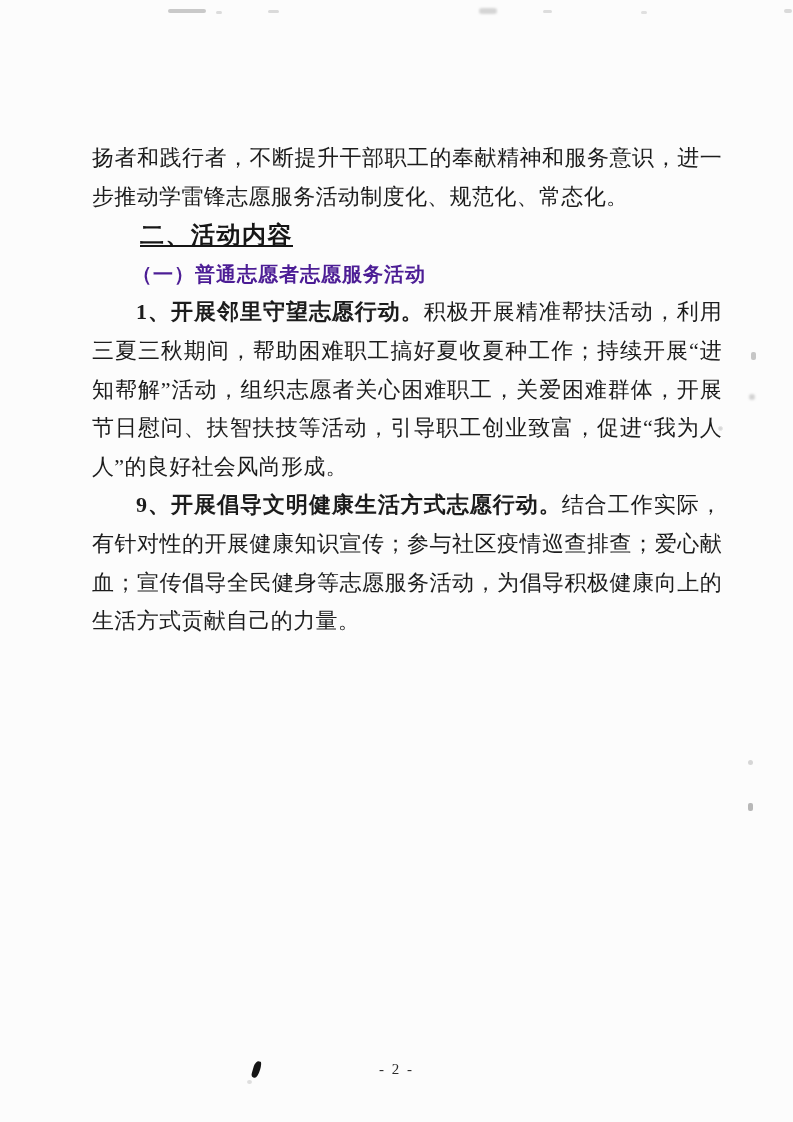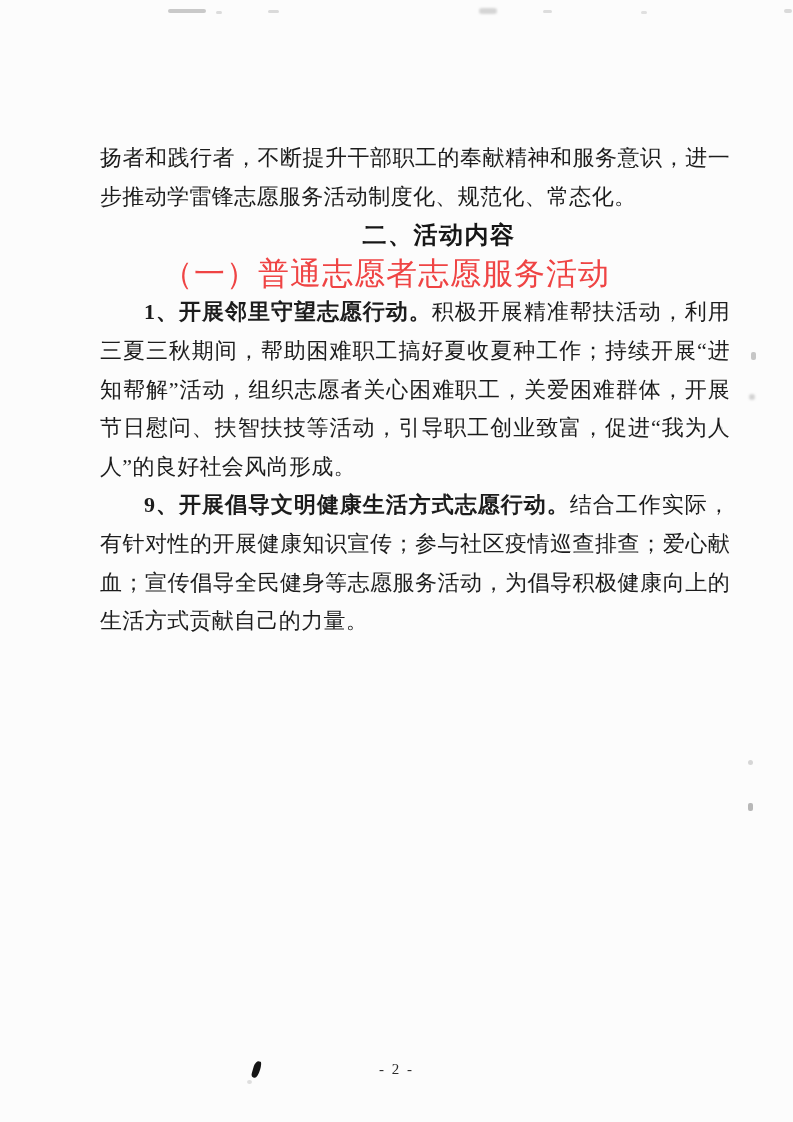--- a/index.html
+++ b/index.html
@@ -11,51 +11,52 @@
     height: 1122px;
     margin: 0 auto;
     background: #fcfcfc;
     overflow: hidden;
     font-family: "Liberation Serif", serif;
     color: #1c1c1c;
   }
 
   .content {
     position: absolute;
-    left: 100px;
+    left: 92px;
     top: 139px;
     width: 630px;
     font-size: 22px;
     line-height: 38.6px;
     letter-spacing: 0.35px;
     text-align: justify;
   }
 
   .para { text-indent: 2em; }
   .para.numbered { }
   .intro { text-indent: 0; }
 
   .section-heading {
     font-family: "Liberation Sans", sans-serif;
     font-size: 24px;
     font-weight: 700;
     line-height: 38.6px;
     text-indent: 2em;
     letter-spacing: 1.5px;
     color: #161616;
-    text-align: center;
+    text-align: left;
+    text-decoration: underline;
   }
 
   .subsection-heading {
-    font-size: 31px;
-    font-weight: 400;
+    font-size: 20px;
+    font-weight: 700;
     line-height: 38.6px;
     text-indent: 2em;
     letter-spacing: 1px;
-    color: #ef4444;
+    color: #4c1d95;
     text-align: left;
   }
 
   .lead { font-weight: 700; }
 
   .page-footer {
     position: absolute;
     left: 0;
     right: 0;
     top: 1061px;

